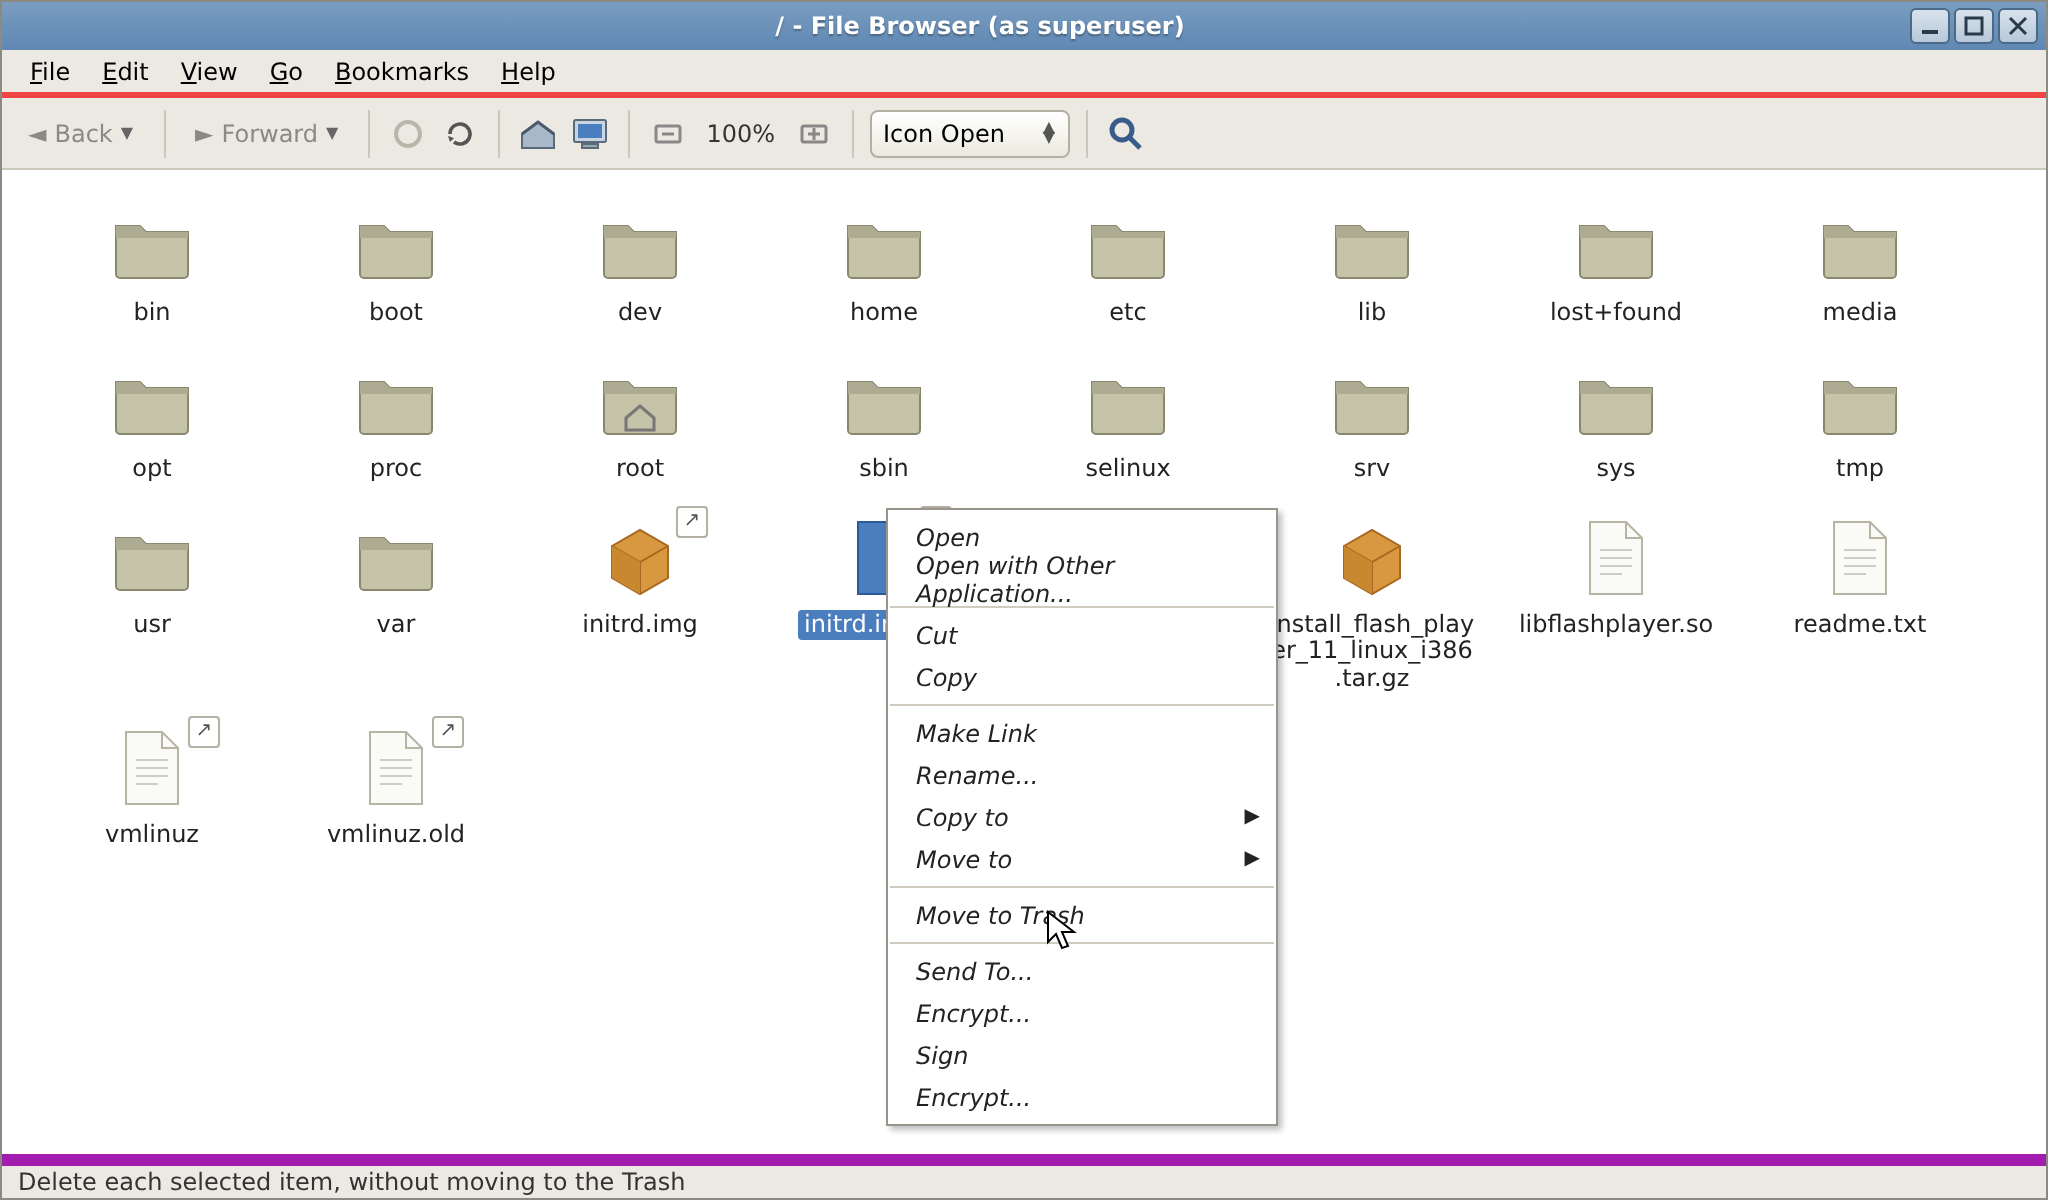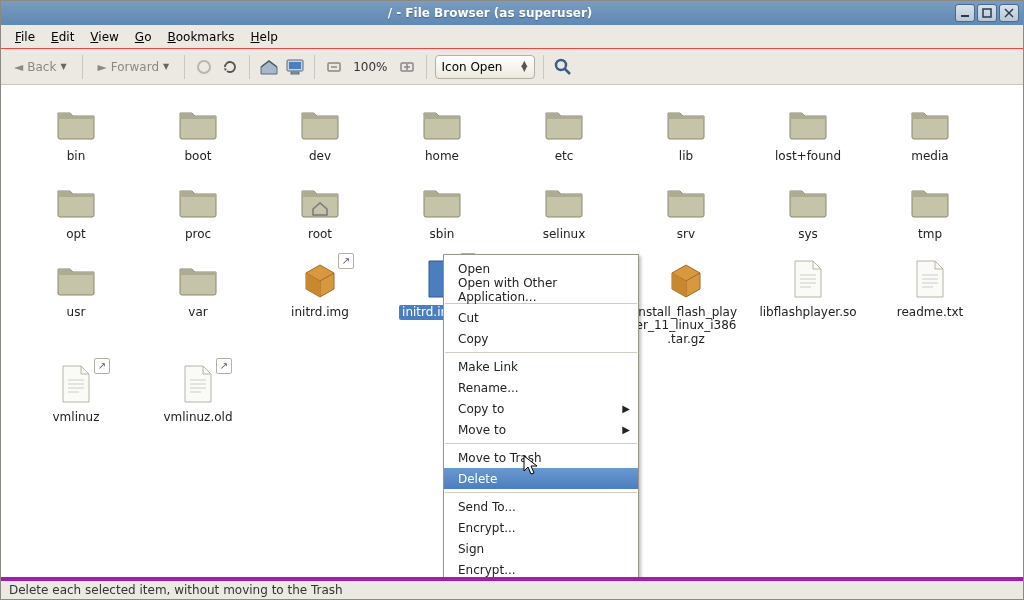--- a/index.html
+++ b/index.html
@@ -3,39 +3,39 @@
 <meta charset="utf-8">
 <style>
   * { box-sizing: border-box; margin: 0; padding: 0; font-family: "DejaVu Sans", "Liberation Sans", sans-serif; font-size: 12px; }
   body { background: #e0e0da; user-select: none; }
   .window { width: 1024px; height: 600px; background: #ece9e2; display: flex; flex-direction: column; border: 1px solid #8a8a82; justify-content: center; }
   .titlebar { height: 24px; background: linear-gradient(#7a9cc0, #5f88b3); display: flex; align-items: center; padding: 0 4px; color: #fff; }
   .title-spacer { width: 20px; }
   .title-text { flex: 1; text-align: center; font-weight: bold; text-shadow: 0 1px 1px rgba(0,0,0,.3); }
   .win-controls { display: flex; gap: 2px; }
   .win-btn { width: 20px; height: 18px; background: linear-gradient(#d8e2ec,#b8c8d8); border: 1px solid #4a6a8a; border-radius: 3px; display: flex; align-items: center; justify-content: center; color: #2a3a4a; font-weight: bold; }
-  .menubar { height: 24px; background: #ece9e2; display: flex; align-items: center; padding: 0 6px; gap: 0; border-bottom: 1px solid #ef4444; }
+  .menubar { height: 24px; background: #ece9e2; display: flex; align-items: center; padding: 0 6px; gap: 0; border-bottom: 3px solid #ef4444; }
   .menubar .menu-item { padding: 3px 8px; border-radius: 2px; cursor: default; }
   .menubar .menu-item u { text-decoration: underline; }
   .toolbar { height: 36px; background: #ece9e2; border-bottom: 1px solid #ccc7bb; display: flex; align-items: center; padding: 0 6px; gap: 4px; }
   .tb-btn { height: 28px; display: flex; align-items: center; gap: 4px; padding: 0 6px; border: 1px solid transparent; border-radius: 3px; color: #8a8a82; }
   .tb-sep { width: 1px; height: 24px; background: #ccc7bb; margin: 0 4px; }
   .tb-icon { width: 22px; height: 22px; display: flex; align-items: center; justify-content: center; color: #6a6a62; border-radius: 3px; }
   .zoom-text { padding: 0 4px; color: #333; }
   .view-select { height: 24px; width: 100px; border: 1px solid #b3afa3; background: linear-gradient(#fff,#eceade); border-radius: 4px; display: flex; align-items: center; padding: 0 6px; gap: 6px; justify-content: space-between; }
   .search-btn svg { stroke: #3a5c8a; }
   .content { flex: 1; background: #fff; overflow: auto; padding: 8px 0; position: relative; }
   .grid { display: grid; grid-template-columns: repeat(8, 122px); justify-content: start; padding-left: 14px; row-gap: 6px; }
   .item { display: flex; flex-direction: column; align-items: center; padding-top: 6px; width: 122px; }
   .icon-wrap { width: 48px; height: 48px; display: flex; align-items: center; justify-content: center; position: relative; }
   .label { text-align: center; margin-top: 2px; padding: 1px 3px; border-radius: 2px; color: #222; max-width: 110px; word-wrap: break-word; line-height: 1.15; }
   .item.selected .label { background: #4a7ebf; color: #fff; }
   .link-emblem { position: absolute; top: -2px; right: -10px; width: 16px; height: 16px; background: #fff; border: 1px solid #b3afa3; border-radius: 2px; display: flex; align-items: center; justify-content: center; font-size: 10px; color: #555; }
-  .statusbar { height: 22px; background: #ece9e2; border-top: 4px solid #a21caf; display: flex; align-items: center; padding: 0 8px; color: #333; }
-  .context-menu { position: absolute; left: 442px; top: 169px; width: 196px; background: #fff; border: 1px solid #9a958a; box-shadow: 2px 2px 3px rgba(0,0,0,.25); padding: 3px 0; }
+  .statusbar { height: 22px; background: #ece9e2; border-top: 6px solid #a21caf; display: flex; align-items: center; padding: 0 8px; color: #333; }
+  .context-menu { position: absolute; left: 442px; top: 169px; width: 196px; background: #fff; border: 1px solid #9a958a; box-shadow: 2px 2px 3px rgba(0,0,0,.25); padding: 3px 0; font-style: italic; }
   .cm-item { height: 21px; display: flex; align-items: center; padding: 0 14px; color: #222; position: relative; }
   .cm-item.highlight { background: linear-gradient(#6a99d0,#4a7ebf); color: #fff; }
   .cm-item .sub { position: absolute; right: 8px; font-size: 10px; }
   .cm-sep { height: 1px; background: #d0ccc0; margin: 3px 1px; }
   .cursor { position: absolute; left: 522px; top: 370px; pointer-events: none; }
   .dropdown-arrow { font-size: 8px; color: #666; }
 </style>
 </head>
 <body>
 
@@ -431,21 +431,20 @@
       <div class="cm-item">
           <span>Copy to</span>
           <span class="sub">▶</span>
         </div>
       <div class="cm-item">
           <span>Move to</span>
           <span class="sub">▶</span>
         </div>
       <div class="cm-sep"></div>
       <div class="cm-item">Move to Trash</div>
-      <div class="cm-item highlight">Delete</div>
       <div class="cm-sep"></div>
       <div class="cm-item">Send To...</div>
       <div class="cm-item">Encrypt...</div>
       <div class="cm-item">Sign</div>
       <div class="cm-item">Encrypt...</div>
 
     </div>
 
     <div class="cursor">
       <svg width="18" height="22">

